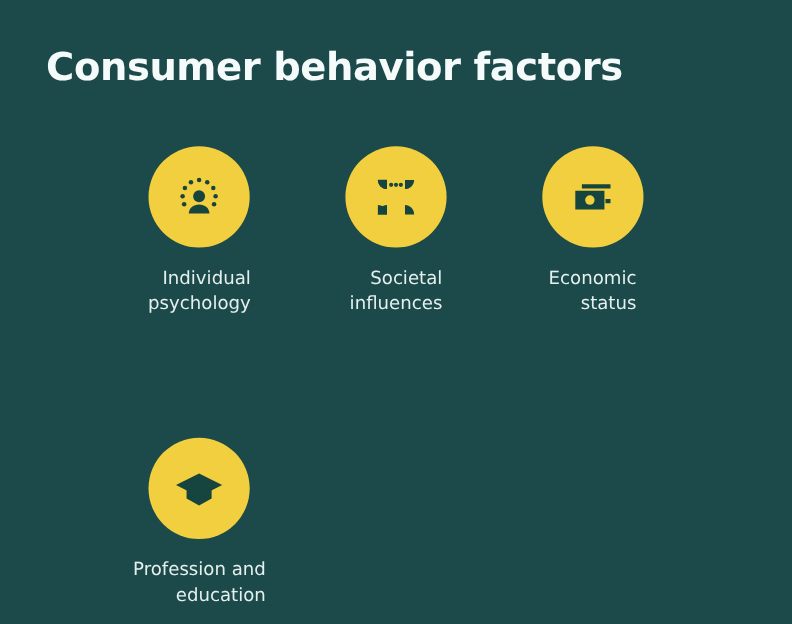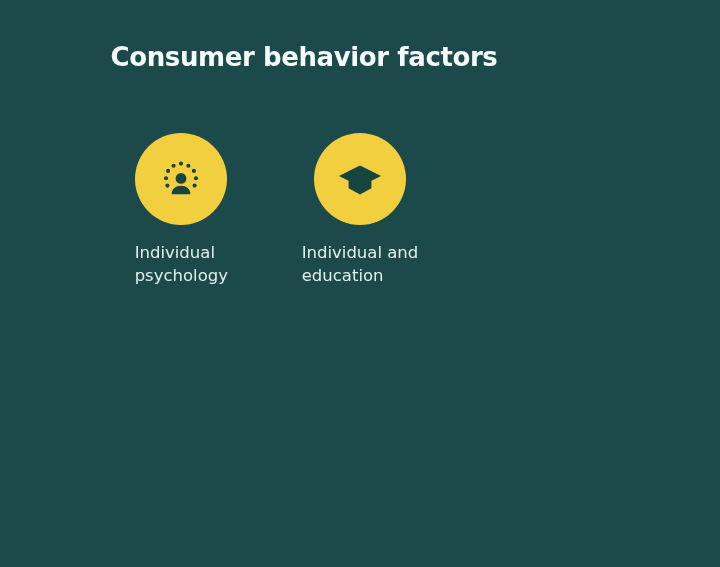--- a/index.html
+++ b/index.html
@@ -20,21 +20,21 @@
     background: #1c4a4a;
     box-sizing: border-box;
   }
   #page-title {
     position: absolute;
     top: 42px;
     left: 0;
     width: 608px;
     text-align: center;
     color: #f4fbfa;
-    font-size: 26px;
+    font-size: 35px;
     font-weight: bold;
     letter-spacing: -0.4px;
     font-family: "DejaVu Sans", sans-serif;
   }
   .grid {
     position: absolute;
     top: 133px;
     left: 92px;
     width: 536px;
     display: grid;
@@ -58,21 +58,21 @@
     box-sizing: border-box;
   }
   .icon-circle svg {
     display: block;
   }
   .cell-label {
     margin-top: 16px;
     color: #e4efee;
     font-size: 16.5px;
     line-height: 1.42;
-    text-align: left;
+    text-align: right;
     max-width: 150px;
     font-family: "DejaVu Sans", sans-serif;
     white-space: pre-line;
   }
 </style>
 </head>
 <body>
 
 <div id="infographic">
 
@@ -98,32 +98,73 @@
               <circle cx="36.6" cy="29.6" r="2.05"></circle>
             </g>
           </svg>
         </span>
       </div>
       <div class="cell-label">Individual
 psychology</div>
     </div>
 
 
+    <div class="cell">
+      <div class="icon-circle">
+        <span>
+          <svg width="46" height="46" viewBox="0 0 46 46">
+            <g fill="#16453f">
 
+              <path d="M6.5 7.5h8.2v8.2A8.2 8.2 0 0 1 6.5 7.5z" transform="translate(0,0)"></path>
+              <path d="M6.5 7.6h8.3v8.3c-4.6 0-8.3-3.7-8.3-8.3z"></path>
+              <path d="M6.5 39.0v-8.6c4.6 0 8.3 3.8 8.3 8.6z"></path>
+              <rect x="6.5" y="30.4" width="8.3" height="8.6" fill="none"></rect>
+              <path d="M6.5 30.4h8.3v8.6H6.5z" opacity="0"></path>
+              <path d="M6.5 39.0h8.3v-8.6c-4.6 0-8.3 3.9-8.3 8.6z"></path>
+
+              <path d="M39.5 7.6h-8.3v8.3c4.6 0 8.3-3.7 8.3-8.3z"></path>
+              <path d="M39.5 39.0h-8.3v-8.6c4.6 0 8.3 3.9 8.3 8.6z"></path>
+
+              <circle cx="18.6" cy="12.0" r="1.9"></circle>
+              <circle cx="23.0" cy="12.0" r="1.9"></circle>
+              <circle cx="27.4" cy="12.0" r="1.9"></circle>
+            </g>
+          </svg>
+        </span>
+      </div>
+      <div class="cell-label">Societal
+influences</div>
+    </div>
+
+    <div class="cell">
+      <div class="icon-circle">
+        <span>
+          <svg width="46" height="46" viewBox="0 0 46 46">
+            <g fill="#16453f">
+              <path d="M13.0 11.5h26.0v17.2h-4.6v-3.9h4.6v-9.4H13.0z"></path>
+              <path d="M7.0 17.3h26.5v17.2H7.0z"></path>
+              <circle cx="20.25" cy="25.9" r="4.3" fill="#f2cf3f"></circle>
+            </g>
+          </svg>
+        </span>
+      </div>
+      <div class="cell-label">Economic
+status</div>
+    </div>
 
 
     <div class="cell">
       <div class="icon-circle">
         <span>
           <svg width="46" height="46" viewBox="0 0 46 46">
             <g fill="#16453f">
               <path d="M23.0 9.4 44.0 20.0 23.0 30.6 2.0 20.0z"></path>
               <path d="M11.6 24.0 23.0 29.8 34.4 24.0v8.2L23.0 38.6 11.6 32.2z"></path>
             </g>
           </svg>
         </span>
       </div>
-      <div class="cell-label">Individual and
+      <div class="cell-label">Profession and
 education</div>
     </div>
 
   </div>
 </div>
 
 </body></html>

